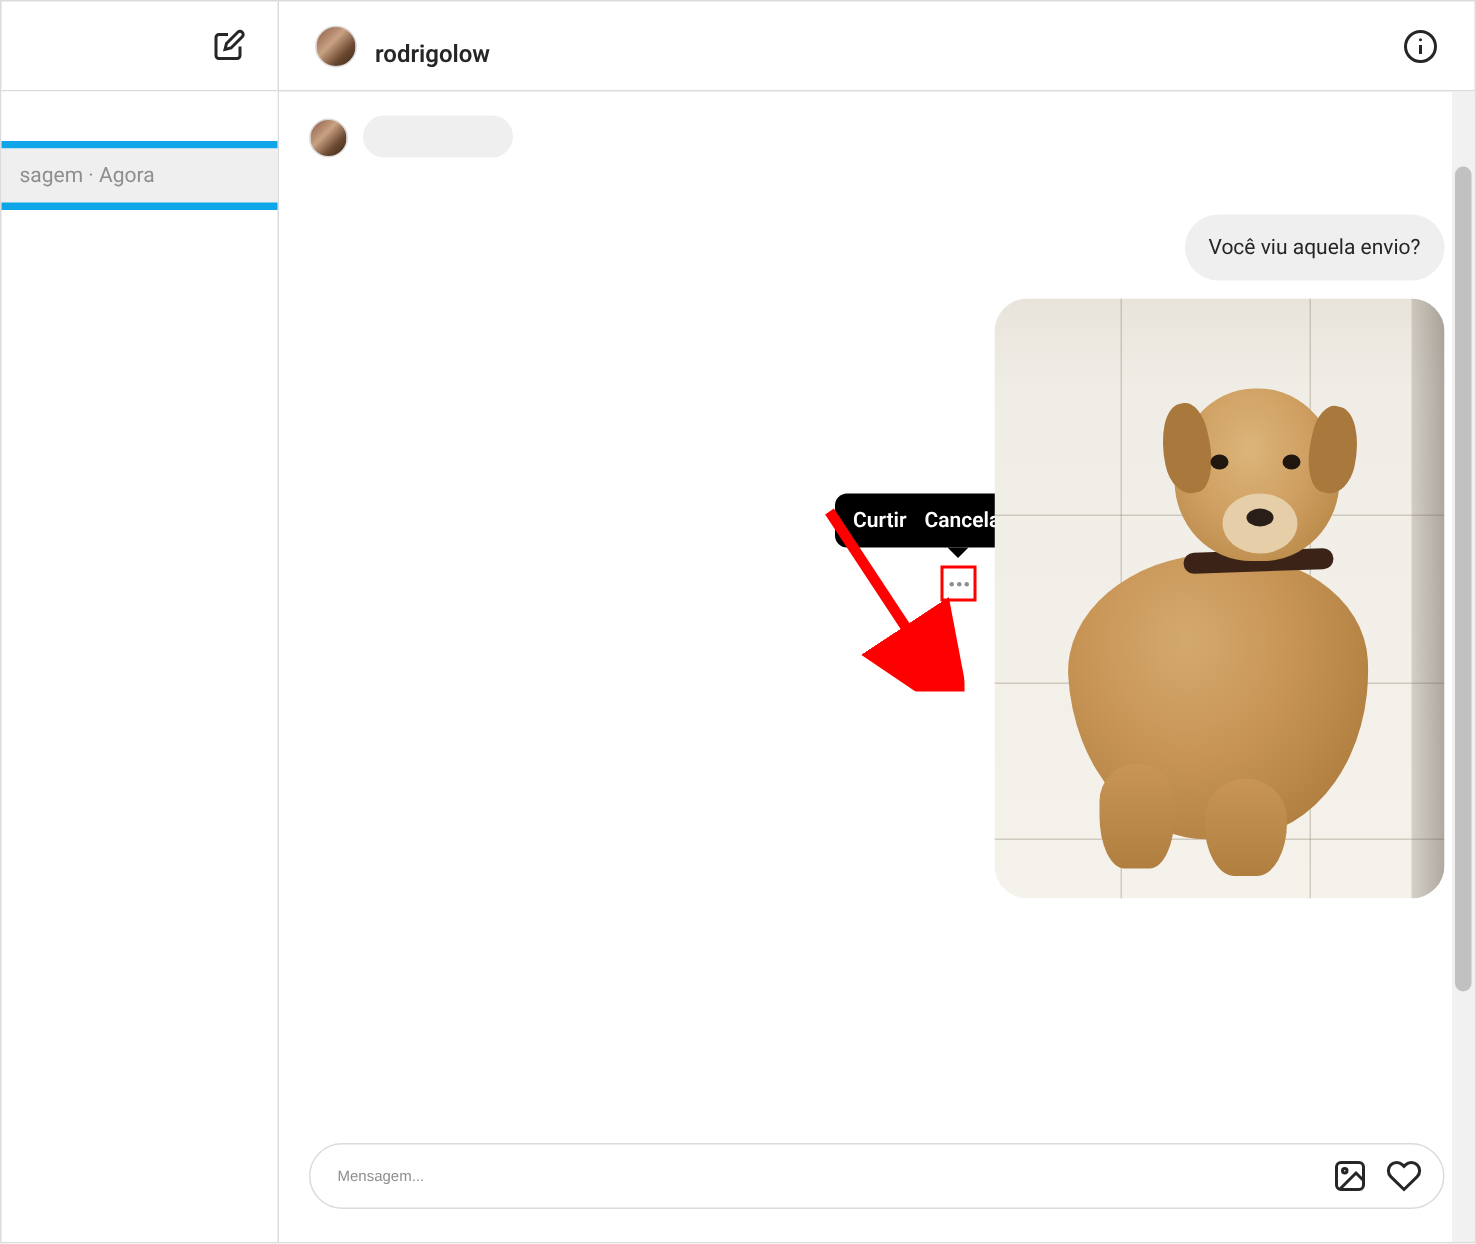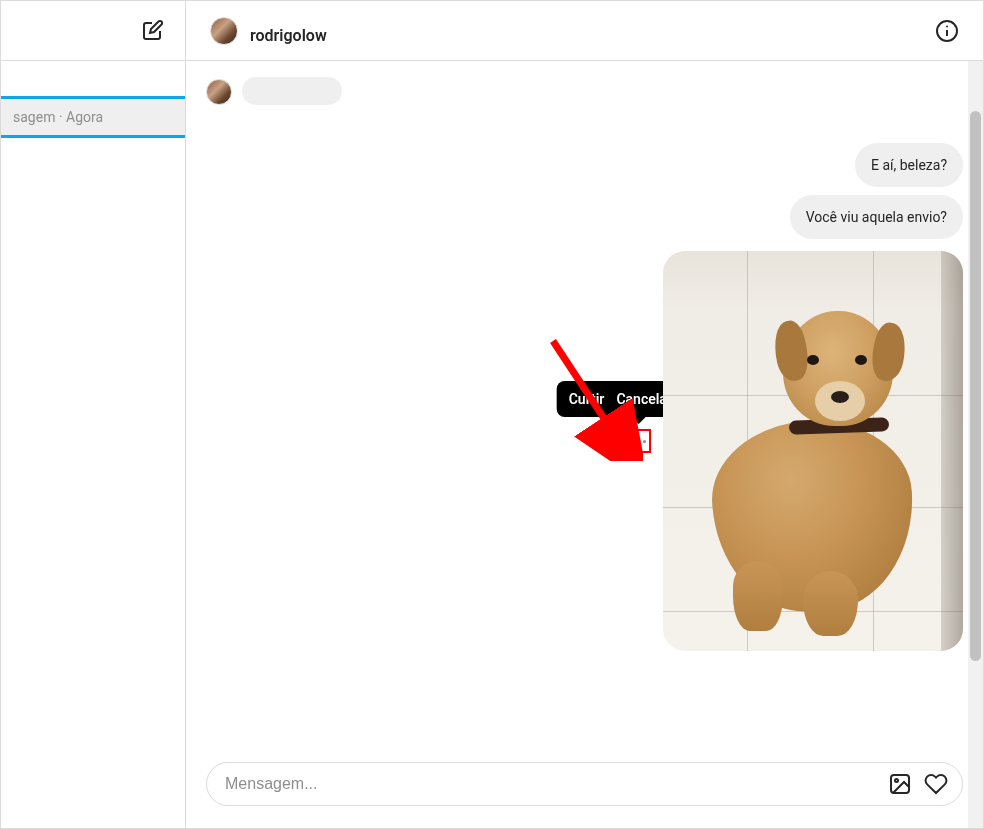--- a/index.html
+++ b/index.html
@@ -38,21 +38,21 @@
       cursor: pointer;
     }
     .sidebar-list {
       flex: 1;
     }
     .sidebar-item {
       padding: 10px 12px;
       background: #efefef;
       font-size: 14px;
       color: #8e8e8e;
-      border-bottom: 3px solid #0ea5e9;
+      border-bottom: 5px solid #0ea5e9;
     }
     .sidebar-item.blank {
       background: #fff;
       height: 38px;
     }
     
     .chat {
       flex: 1;
       display: flex;
       flex-direction: column;
@@ -304,21 +304,21 @@
       height: 44px;
       display: flex;
       align-items: center;
       padding: 0 14px 0 18px;
       gap: 12px;
     }
     .input-pill input {
       flex: 1;
       border: none;
       outline: none;
-      font-size: 16px;
+      font-size: 10px;
       color: #000000;
       background: transparent;
     }
     .input-pill input::placeholder { color: #8e8e8e; }
     .input-icon {
       width: 24px;
       height: 24px;
       cursor: pointer;
       color: #262626;
     }
@@ -375,25 +375,20 @@
       </svg>
     </div>
 
     <div class="messages">
 
       <div class="prev-row">
         <div class="avatar-small"></div>
         <div class="prev-bubble"></div>
       </div>
 
-      <div class="msg-row">
-        <div class="bubble">
-          <span>E aí, beleza?</span>
-        </div>
-      </div>
 
       <div class="msg-row">
         <div class="bubble">
           <span>Você viu aquela envio?</span>
         </div>
       </div>
 
       <div class="msg-row" style="position:relative;">
         <div class="more-wrap">
           <div class="tooltip">

